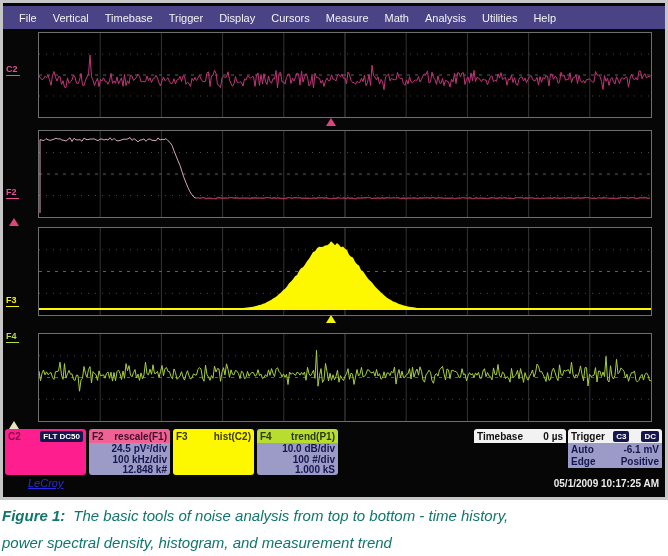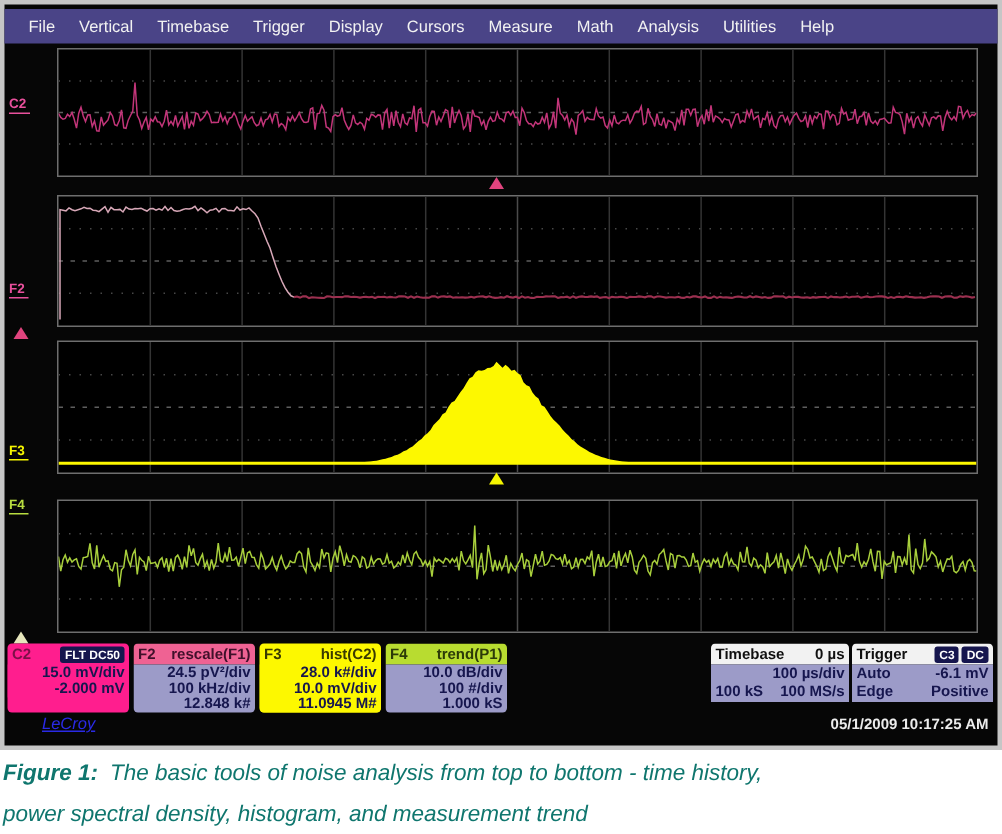--- a/index.html
+++ b/index.html
@@ -59,21 +59,21 @@
   
   .sysbox { position:absolute; top:426px; height:43px; border-radius:3px; overflow:hidden;
             font-size:10px; font-weight:bold; }
   #tb { left:471px; width:92px; }
   #tg { left:565px; width:94px; }
   .sysbox .hdr { display:flex; justify-content:space-between; align-items:center;
                  height:14px; padding:0 3px; background:#f2f2f2; color:#101010; }
   .sysbox .bd { background:#9c9bc8; color:#16164e; padding:1px 3px 0 3px; line-height:12px; }
   .row { display:flex; justify-content:space-between; }
   .row.single { justify-content:flex-end; }
-  .badges { display:flex; gap:2px; }
+  .badges { display:flex; gap:12px; }
 
   
   .brand { position:absolute; left:25px; top:474px; color:#2a2ae6; font-size:11px;
            font-weight:normal; font-style:italic; text-decoration:underline; }
   .stamp { position:absolute; right:6px; top:475px; color:#ececec; font-size:10px; font-weight:bold; }
 
   
   .caption { position:absolute; left:2px; top:502px; width:664px; font-size:15px;
              font-style:italic; color:#0f766e; line-height:27px; }
   .caption .cap-label { font-weight:bold; margin-right:8px; }
@@ -178,75 +178,57 @@
       <div class="tri" id="mTrig"></div>
       <div class="tri" id="mF2"></div>
       <div class="tri" id="mF3"></div>
       <div class="tri" id="mF4"></div>
 
       <div class="desc" id="dc2">
         <div class="hdr">
           <span>C2</span>
           <span class="badge">FLT DC50</span>
         </div>
-        <div class="bd">
-          <div>15.0 mV/div</div>
-          <div>-2.000 mV</div>
-        </div>
       </div>
 
       <div class="desc" id="df2">
         <div class="hdr">
           <span>F2</span>
           <span>rescale(F1)</span>
         </div>
         <div class="bd lav">
           <div>24.5 pV²/div</div>
           <div>100 kHz/div</div>
           <div>12.848 k#</div>
         </div>
       </div>
 
       <div class="desc" id="df3">
         <div class="hdr">
           <span>F3</span>
           <span>hist(C2)</span>
         </div>
-        <div class="bd">
-          <div>28.0 k#/div</div>
-          <div>10.0 mV/div</div>
-          <div>11.0945 M#</div>
-        </div>
       </div>
 
       <div class="desc" id="df4">
         <div class="hdr">
           <span>F4</span>
           <span>trend(P1)</span>
         </div>
         <div class="bd lav">
           <div>10.0 dB/div</div>
           <div>100 #/div</div>
           <div>1.000 kS</div>
         </div>
       </div>
 
       <div class="sysbox" id="tb">
         <div class="hdr">
           <span>Timebase</span>
           <span>0 µs</span>
-        </div>
-        <div class="bd">
-          <div class="row single">
-              <span>100 µs/div</span>
-            </div>
-          <div class="row">
-            <span>100 kS</span>
-            <span>100 MS/s</span>
-          </div>
         </div>
       </div>
 
       <div class="sysbox" id="tg">
         <div class="hdr">
           <span>Trigger</span>
           <span class="badges">
             <span class="badge">C3</span>
             <span class="badge">DC</span>
           </span>

